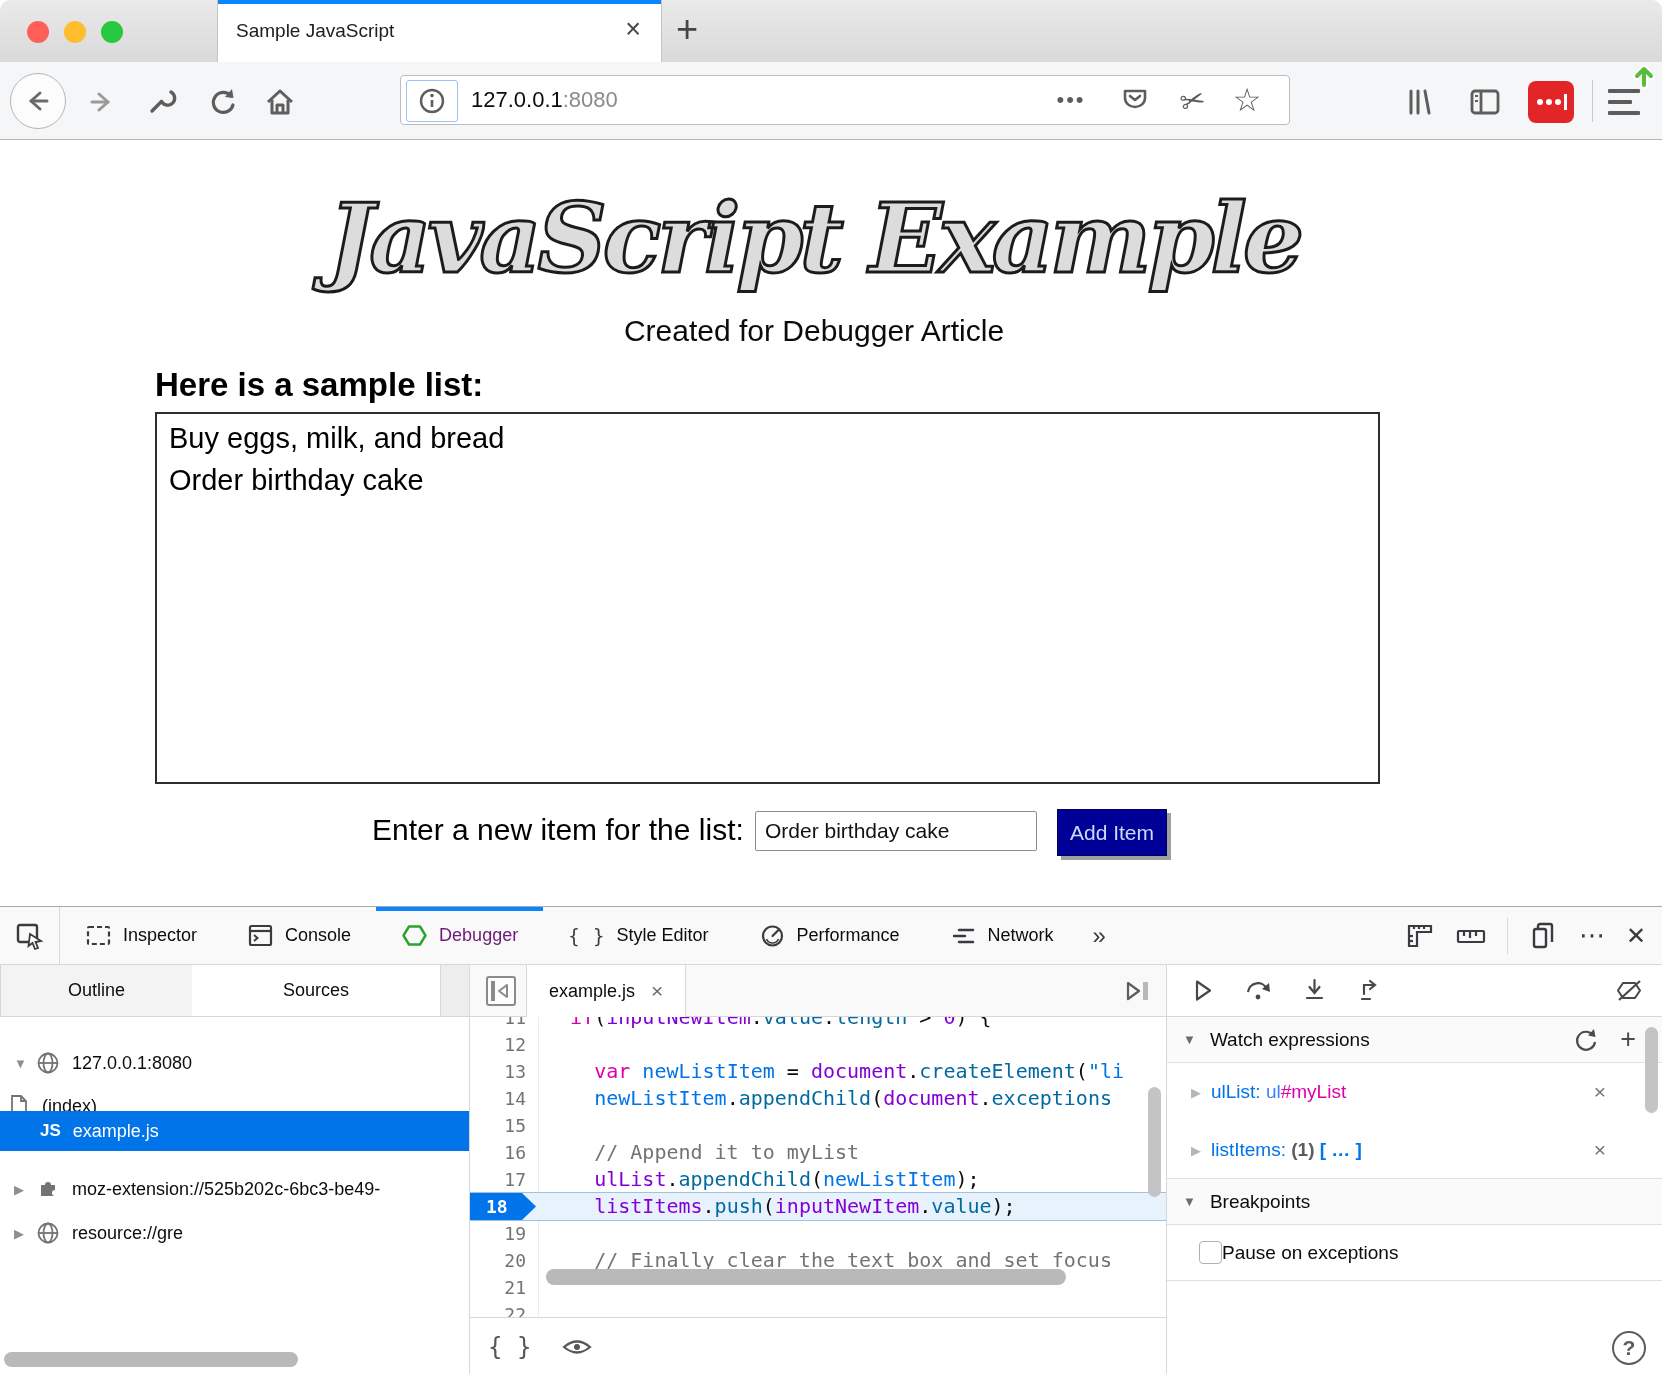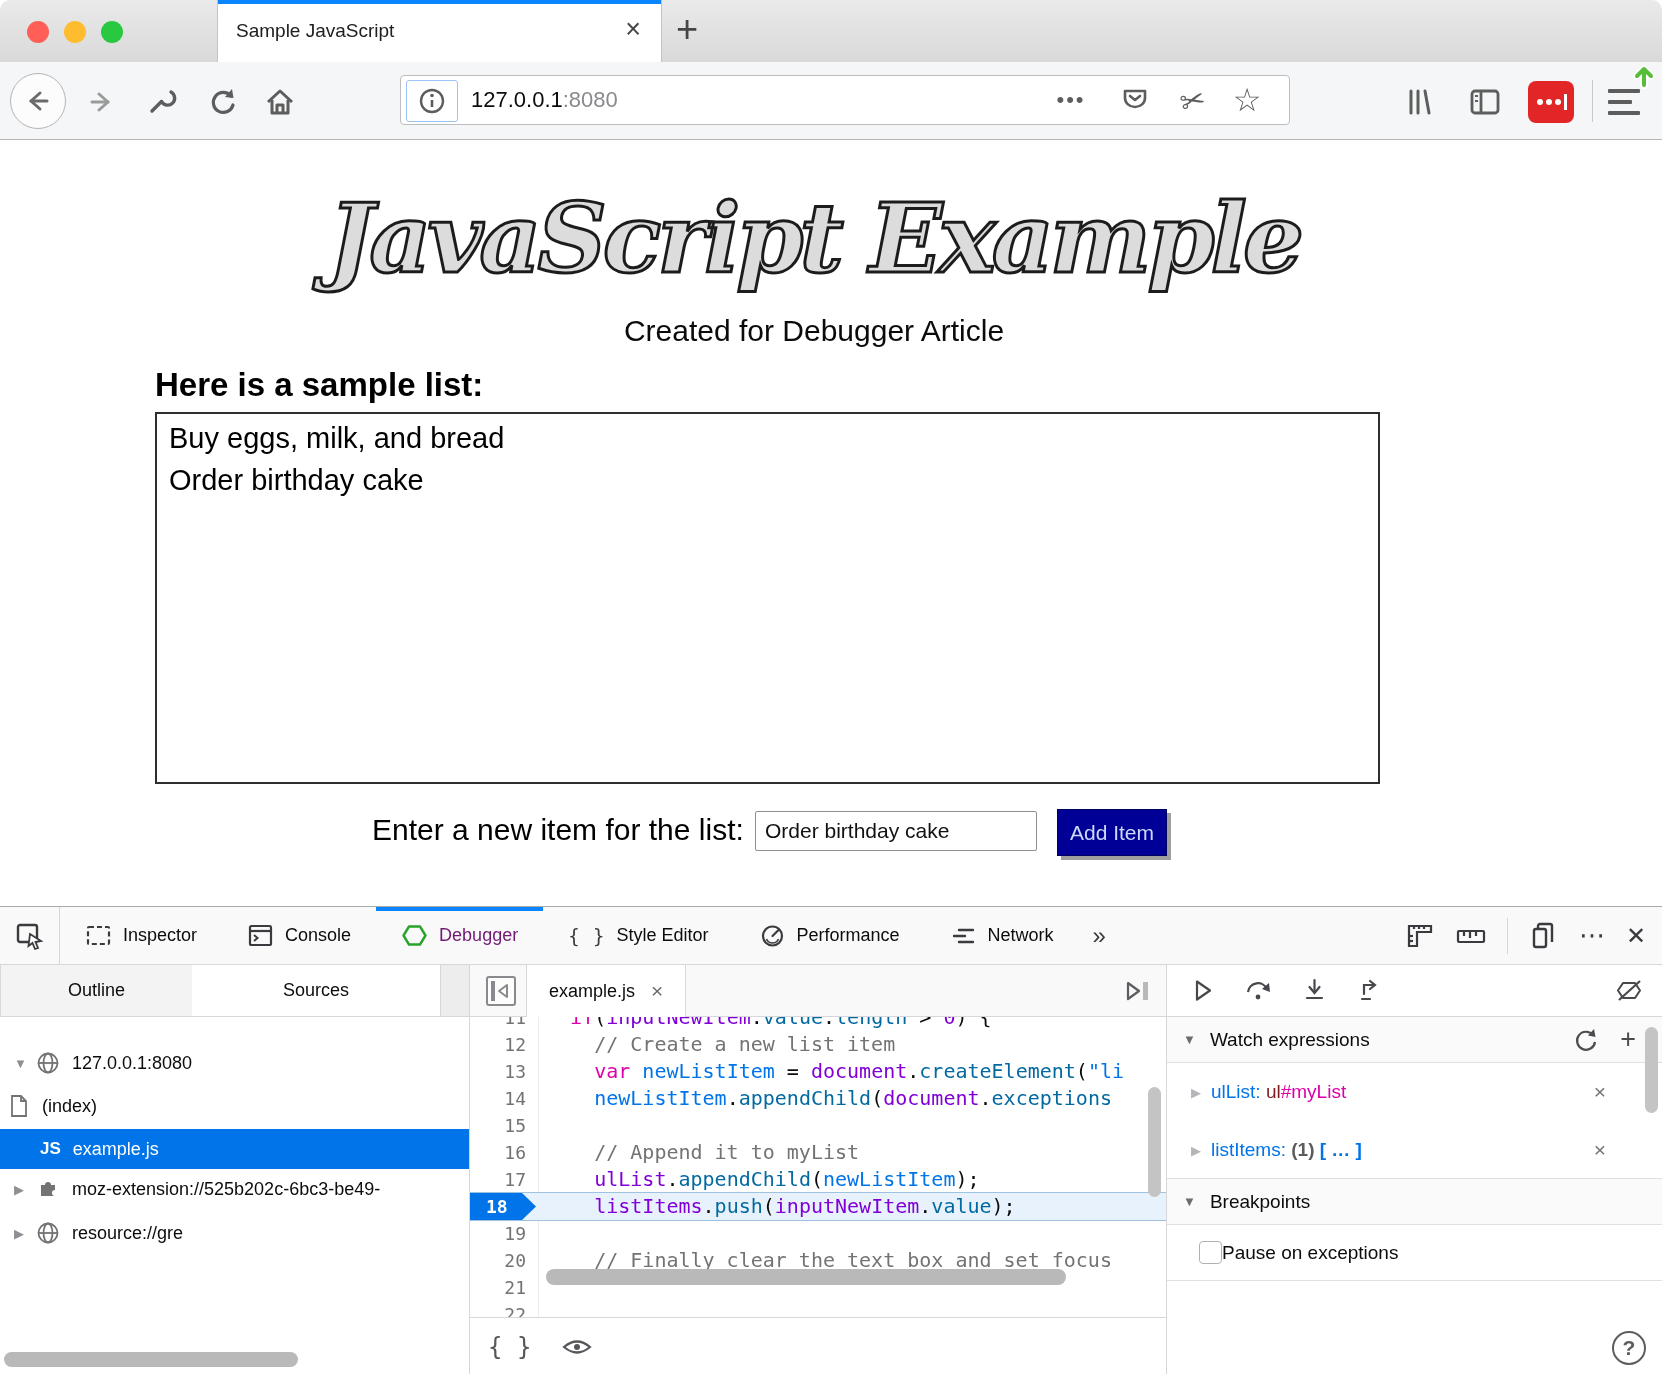--- a/index.html
+++ b/index.html
@@ -109,21 +109,21 @@
   .right-panel{position:absolute;left:1166px;top:58px;width:496px;height:410px;border-left:1px solid #d7d7db;box-sizing:border-box;background:#fff;}
   .rp-controls{position:absolute;left:0;top:0;width:100%;height:52px;border-bottom:1px solid #d7d7db;display:flex;align-items:center;gap:28px;padding-left:22px;box-sizing:border-box;background:#fff;}
   .rp-deact{margin-left:auto;margin-right:18px;}
   .rp-h{position:absolute;left:0;width:100%;height:46px;display:flex;align-items:center;background:#fafafa;border-bottom:1px solid #e0e0e2;font-size:19px;box-sizing:border-box;}
   .rp-h .twisty{margin:0 14px 0 16px;font-size:13px;color:#6d6d71;}
   .watch-h{top:52px;}
   .watch-rows{position:absolute;left:0;top:98px;width:100%;height:116px;border-bottom:1px solid #e0e0e2;box-sizing:border-box;background:#fff;}
   .watch-row{position:absolute;left:0;width:100%;height:58px;display:flex;align-items:center;font-size:19px;}
   .watch-row .twisty{margin:0 10px 0 24px;font-size:13px;color:#b6b6ba;}
   .watch-row .rm{position:absolute;right:56px;color:#737373;font-size:21px;}
-  .wn{color:#0074e8;} .wv-el{color:#7f1d1d;} .wv-id{color:#dd00a9;}
+  .wn{color:#0074e8;} .wv-el{color:#3b82f6;} .wv-id{color:#dd00a9;}
   .wv-count{color:#5c5c5f;font-weight:bold;} .wv-arr{color:#0074e8;font-weight:bold;}
   .hicons{position:absolute;right:26px;display:flex;align-items:center;gap:22px;}
   .plus{font-size:27px;color:#4a4a4f;font-weight:300;}
   .bp-h{top:214px;}
   .pause-row{position:absolute;left:0;top:260px;width:100%;height:56px;display:flex;align-items:center;padding-left:32px;border-bottom:1px solid #e0e0e2;box-sizing:border-box;font-size:19px;background:#fff;}
   .checkbox{width:23px;height:23px;border:1px solid #b1b1b3;border-radius:4px;background:#fff;box-sizing:border-box;}
   .rp-vthumb{position:absolute;right:4px;top:62px;width:13px;height:86px;background:#c4c4c4;border-radius:7px;}
   .help{position:absolute;right:16px;bottom:10px;width:34px;height:34px;border:2.5px solid #5c5c61;border-radius:50%;display:flex;align-items:center;justify-content:center;font-size:21px;font-weight:bold;color:#5c5c61;box-sizing:border-box;}
 </style>
 </head>
@@ -379,21 +379,21 @@
         </div>
         <div class="tree-row" style="top:69px;">
           <span class="t-ico indent1">
               <svg width="22" height="24" viewBox="0 0 22 24">
                 <path d="M4 2 H13 L18 7 V22 H4 Z" fill="none" stroke="#737373" stroke-width="1.8"></path>
                 <path d="M13 2 V7 H18" fill="none" stroke="#737373" stroke-width="1.8"></path>
               </svg>
             </span>
           <span class="t-label">(index)</span>
         </div>
-        <div class="tree-row selected" style="top:112px;">
+        <div class="tree-row selected" style="top:94px;">
           <span class="js-badge">JS</span>
           <span class="t-label">example.js</span>
         </div>
         <div class="tree-row" style="top:152px;">
           <span class="twisty">▶</span>
           <span class="t-ico">
               <svg width="24" height="24" viewBox="0 0 24 24">
                 <path d="M5 8 h4 a3 3 0 1 1 6 0 h4 v5 a3 3 0 1 0 0 6 v0 h-14 z" fill="#737373" transform="rotate(0 12 12)"></path>
               </svg>
             </span>
@@ -433,21 +433,21 @@
           <svg width="30" height="26" viewBox="0 0 30 26">
               <path d="M6 5 L17 13 L6 21 Z" fill="none" stroke="#5c5c61" stroke-width="2.2" stroke-linejoin="round"></path>
               <rect x="21" y="4" width="5" height="18" fill="#b9b9b9"></rect>
             </svg>
         </div>
       </div>
 
       <div class="code">
         <div class="gutter-sep"></div>
         <div class="code-line" style="top:-13px;"><span class="gno">11</span><span class="ctext"><span class="tk-p">  </span><span class="tk-k">if</span><span class="tk-p">(</span><span class="tk-v">inputNewItem</span><span class="tk-p">.</span><span class="tk-g">value</span><span class="tk-p">.</span><span class="tk-g">length</span><span class="tk-p"> &gt; </span><span class="tk-n">0</span><span class="tk-p">) {</span></span></div>
-        <div class="code-line" style="top:14px;"><span class="gno">12</span><span class="ctext"><span class="tk-p">    </span><span class="tk-c">// Create a new list item</span></span></div>
+        <div class="code-line" style="top:14px;"><span class="gno">12</span></div>
         <div class="code-line" style="top:41px;"><span class="gno">13</span><span class="ctext"><span class="tk-p">    </span><span class="tk-k">var</span><span class="tk-p"> </span><span class="tk-d">newListItem</span><span class="tk-p"> = </span><span class="tk-v">document</span><span class="tk-p">.</span><span class="tk-g">createElement</span><span class="tk-p">(</span><span class="tk-s">"li</span></span></div>
         <div class="code-line" style="top:68px;"><span class="gno">14</span><span class="ctext"><span class="tk-p">    </span><span class="tk-d">newListItem</span><span class="tk-p">.</span><span class="tk-g">appendChild</span><span class="tk-p">(</span><span class="tk-v">document</span><span class="tk-p">.</span><span class="tk-g">exceptions</span></span></div>
         <div class="code-line" style="top:95px;"><span class="gno">15</span><span class="ctext"></span></div>
         <div class="code-line" style="top:122px;"><span class="gno">16</span><span class="ctext"><span class="tk-p">    </span><span class="tk-c">// Append it to myList</span></span></div>
         <div class="code-line" style="top:149px;"><span class="gno">17</span><span class="ctext"><span class="tk-p">    </span><span class="tk-v">ulList</span><span class="tk-p">.</span><span class="tk-g">appendChild</span><span class="tk-p">(</span><span class="tk-d">newListItem</span><span class="tk-p">);</span></span></div>
         <div class="code-line paused" style="top:176px;"><span class="paused-marker">18</span><span class="ctext"><span class="tk-p">    </span><span class="tk-v">listItems</span><span class="tk-p">.</span><span class="tk-g">push</span><span class="tk-p">(</span><span class="tk-v">inputNewItem</span><span class="tk-p">.</span><span class="tk-g">value</span><span class="tk-p">);</span></span></div>
         <div class="code-line" style="top:203px;"><span class="gno">19</span><span class="ctext"></span></div>
         <div class="code-line" style="top:230px;"><span class="gno">20</span><span class="ctext"><span class="tk-p">    </span><span class="tk-c">// Finally clear the text box and set focus</span></span></div>
         <div class="code-line" style="top:257px;"><span class="gno">21</span><span class="ctext"></span></div>
         <div class="code-line" style="top:284px;"><span class="gno">22</span><span class="ctext"></span></div>

